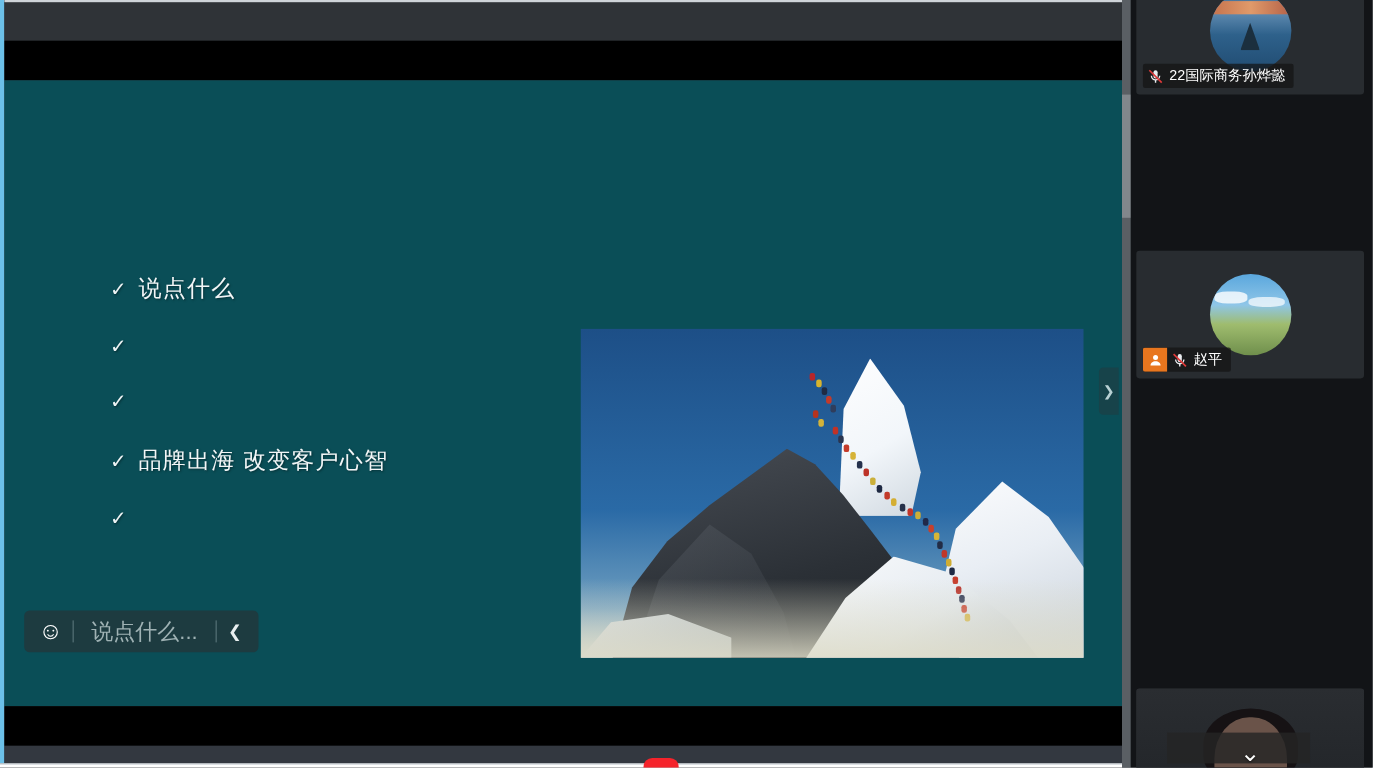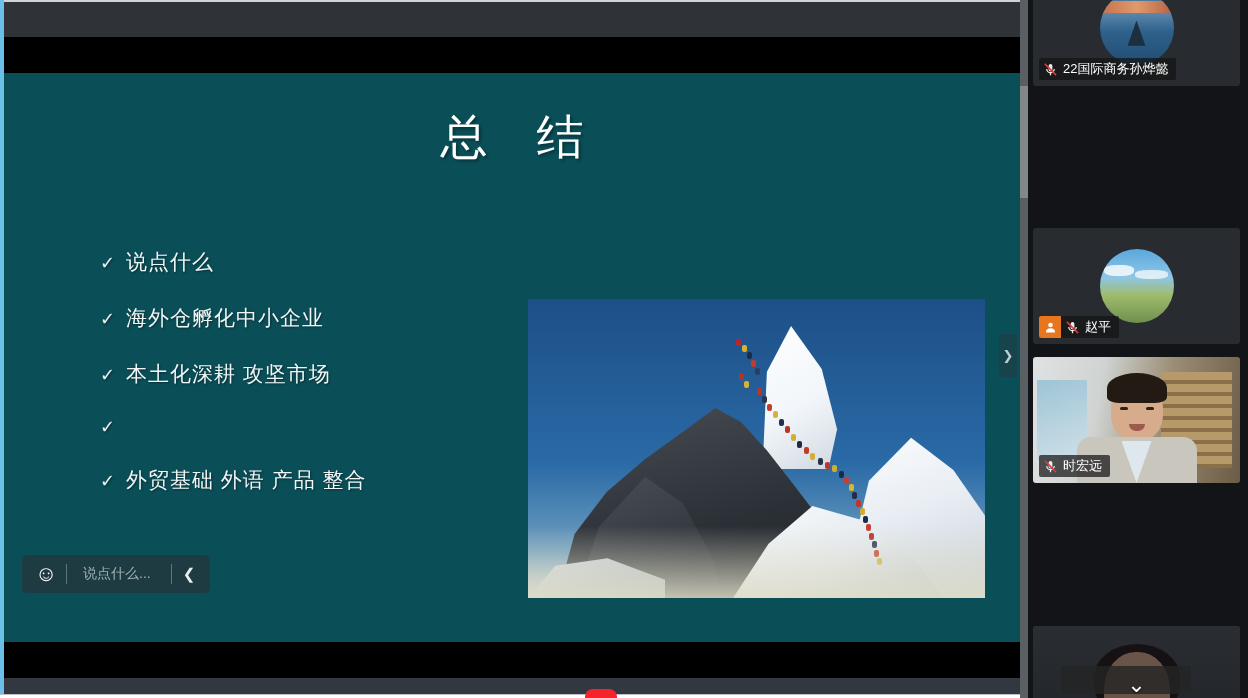--- a/index.html
+++ b/index.html
@@ -169,21 +169,21 @@
     width: 40px; height: 38px;
     display: flex; align-items: center; justify-content: center;
     color: #ffffff;
     font-size: 22px;
     line-height: 1;
   }
   .chat-div { width: 1px; height: 20px; background: #5b777b; }
   .chat-placeholder {
     padding: 0 16px;
     color: #9fb2b4;
-    font-size: 14px;
+    font-size: 20px;
     min-width: 104px;
   }
   .chat-collapse {
     width: 34px; height: 38px;
     display: flex; align-items: center; justify-content: center;
     color: #e8eff0;
     font-size: 15px;
   }
 
   
@@ -369,41 +369,38 @@
 </head>
 <body>
 
 <div id="app">
 
   <div class="win-left-border"></div>
   <div class="top-chrome"></div>
   <div class="black-band-top"></div>
 
   <div class="slide">
-    <div class="slide-title">总  结</div>
 
     <div class="bullets">
       <div class="bullet">
         <span class="tick">✓</span>
         <span class="btext">说点什么</span>
       </div>
       <div class="bullet">
         <span class="tick">✓</span>
-        <span class="btext">海外仓孵化中小企业</span>
       </div>
       <div class="bullet">
         <span class="tick">✓</span>
-        <span class="btext">本土化深耕 攻坚市场</span>
       </div>
       <div class="bullet">
         <span class="tick">✓</span>
+        <span class="btext">品牌出海 改变客户心智</span>
       </div>
       <div class="bullet">
         <span class="tick">✓</span>
-        <span class="btext">外贸基础 外语 产品 整合</span>
       </div>
     </div>
 
     <div class="photo">
       <div class="snow-top"></div>
       <div class="snow-right"></div>
       <div class="rock"></div>
       <div class="rock-shadow"></div>
       <div class="snow-front"></div>
       <div class="snow-ledge"></div>
@@ -498,48 +495,20 @@
             <path d="M12 3a3 3 0 0 1 3 3v6a3 3 0 0 1-6 0V6a3 3 0 0 1 3-3z" fill="#e9ecef"></path>
             <path d="M6 11a6 6 0 0 0 12 0" stroke="#e9ecef" stroke-width="2" fill="none"></path>
             <path d="M12 17v4" stroke="#e9ecef" stroke-width="2"></path>
             <path d="M3 3 L21 21" stroke="#e03a3a" stroke-width="2.4"></path>
           </svg>
         </div>
         <div class="pname">赵平</div>
       </div>
     </div>
 
-    <div class="tile" style="top:357px;height:126px;">
-      <div class="vid vid-a">
-        <div class="door"></div>
-        <div class="shelf"></div>
-        <div class="person">
-          <div class="head">
-            <div class="hair"></div>
-            <div class="eye l"></div>
-            <div class="eye r"></div>
-            <div class="mouth"></div>
-          </div>
-          <div class="body suit-grey">
-            <div class="shirt"></div>
-          </div>
-        </div>
-      </div>
-      <div class="nameplate">
-        <div class="mic">
-          <svg viewBox="0 0 24 24">
-            <path d="M12 3a3 3 0 0 1 3 3v6a3 3 0 0 1-6 0V6a3 3 0 0 1 3-3z" fill="#e9ecef"></path>
-            <path d="M6 11a6 6 0 0 0 12 0" stroke="#e9ecef" stroke-width="2" fill="none"></path>
-            <path d="M12 17v4" stroke="#e9ecef" stroke-width="2"></path>
-            <path d="M3 3 L21 21" stroke="#e03a3a" stroke-width="2.4"></path>
-          </svg>
-        </div>
-        <div class="pname">时宏远</div>
-      </div>
-    </div>
 
 
     <div class="tile" style="top:626px;height:116px;">
       <div class="vid vid-c">
         <div class="dark-hair"></div>
         <div class="dark-head"></div>
         <div class="censor"></div>
 
         <div class="chev-down">⌄</div>
       </div>

